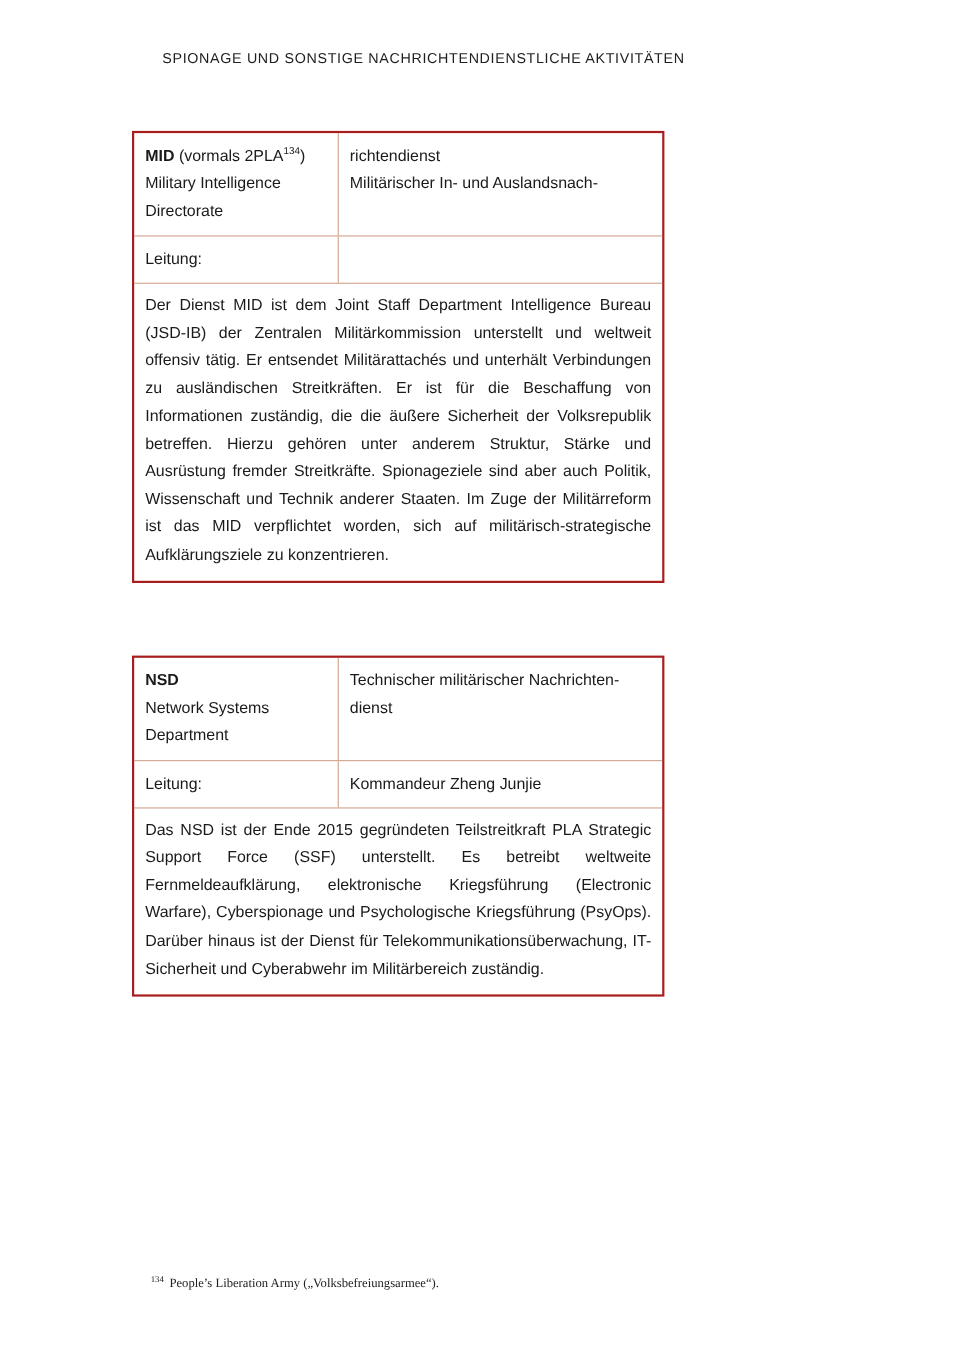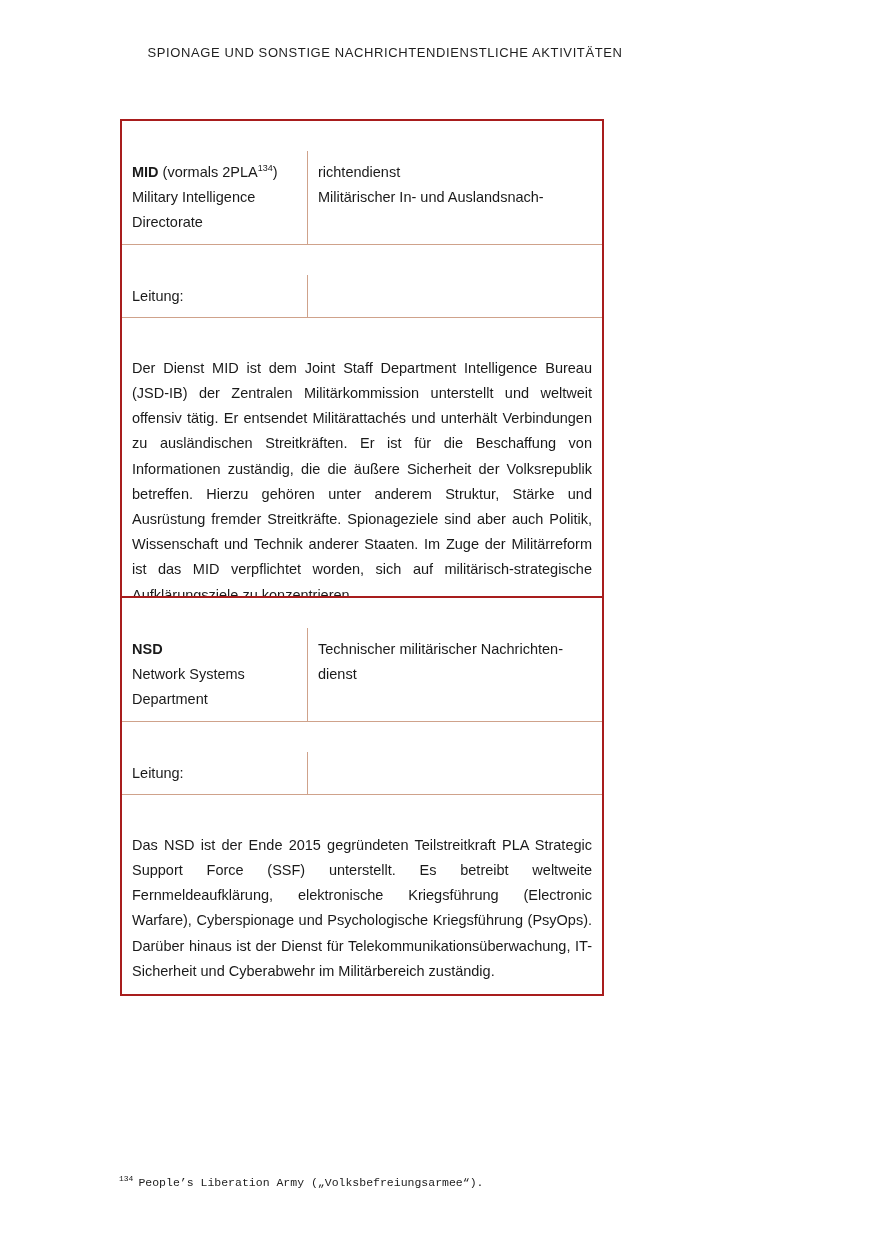--- a/index.html
+++ b/index.html
@@ -27,40 +27,40 @@
     position:absolute;left:120px;width:484px;
     border:2px solid var(--table-border);
     background:#ffffff;
   }
   .table-mid{top:119px;}
   .table-nsd{top:596px;}
   .row{display:grid;grid-template-columns:186px 1fr;}
   .row + .row{border-top:1px solid var(--inner-divider);}
   .cell{
     padding:9px 10px 8px 10px;
-    font-size:14.5px;line-height:25.2px;margin-top:30px;
+    font-size:14.5px;line-height:25.2px;
   }
   .cell-left{border-right:1px solid var(--inner-divider);}
   .row-desc{display:block;}
   .cell-full{
     text-align:justify;
     padding:8px 10px 10px 10px;
   }
   .bold{font-weight:700;}
   sup.fn{
     font-size:9px;vertical-align:super;line-height:0;
   }
   .accent-tab{
     position:absolute;left:814px;top:700px;width:61px;height:118px;
     background:var(--accent-tab);
   }
   .footnote{
-    position:absolute;left:119px;top:1155px;
-    font-family:Liberation Mono, monospace;
-    font-size:11.5px;color:#222222;line-height:16px;margin-top:16px;
+    position:absolute;left:137px;top:1155px;
+    font-family:Liberation Serif, serif;
+    font-size:11.5px;color:#222222;line-height:16px;
   }
   .footnote sup{font-size:8px;margin-right:5px;}
   .page-number{
     position:absolute;left:814px;top:1176px;width:61px;height:28px;
     background:var(--page-number-bg);
     display:flex;align-items:center;justify-content:center;
     font-size:13.5px;font-weight:700;color:#1a1a1a;padding-left:29px;
   }
 </style>
 </head>
@@ -97,20 +97,21 @@
         <div>Network Systems</div>
         <div>Department</div>
       </div>
       <div class="cell">
         <div>Technischer militärischer Nachrichten-</div>
         <div>dienst</div>
       </div>
     </div>
     <div class="row row-leader">
       <div class="cell cell-left">Leitung:</div>
+      <div class="cell">Kommandeur Zheng Junjie</div>
     </div>
     <div class="row row-desc">
       <div class="cell cell-full">Das NSD ist der Ende 2015 gegründeten Teilstreitkraft PLA Strategic Support Force (SSF) unterstellt. Es betreibt weltweite Fernmeldeaufklärung, elektronische Kriegsführung (Electronic Warfare), Cyberspionage und Psychologische Kriegsführung (PsyOps). Darüber hinaus ist der Dienst für Telekommunikationsüberwachung, IT-Sicherheit und Cyberabwehr im Militärbereich zuständig.</div>
     </div>
   </section>
 
   <div class="accent-tab"></div>
 
   <div class="footnote">
     <sup>134</sup><span>People’s Liberation Army („Volksbefreiungsarmee“).</span>

